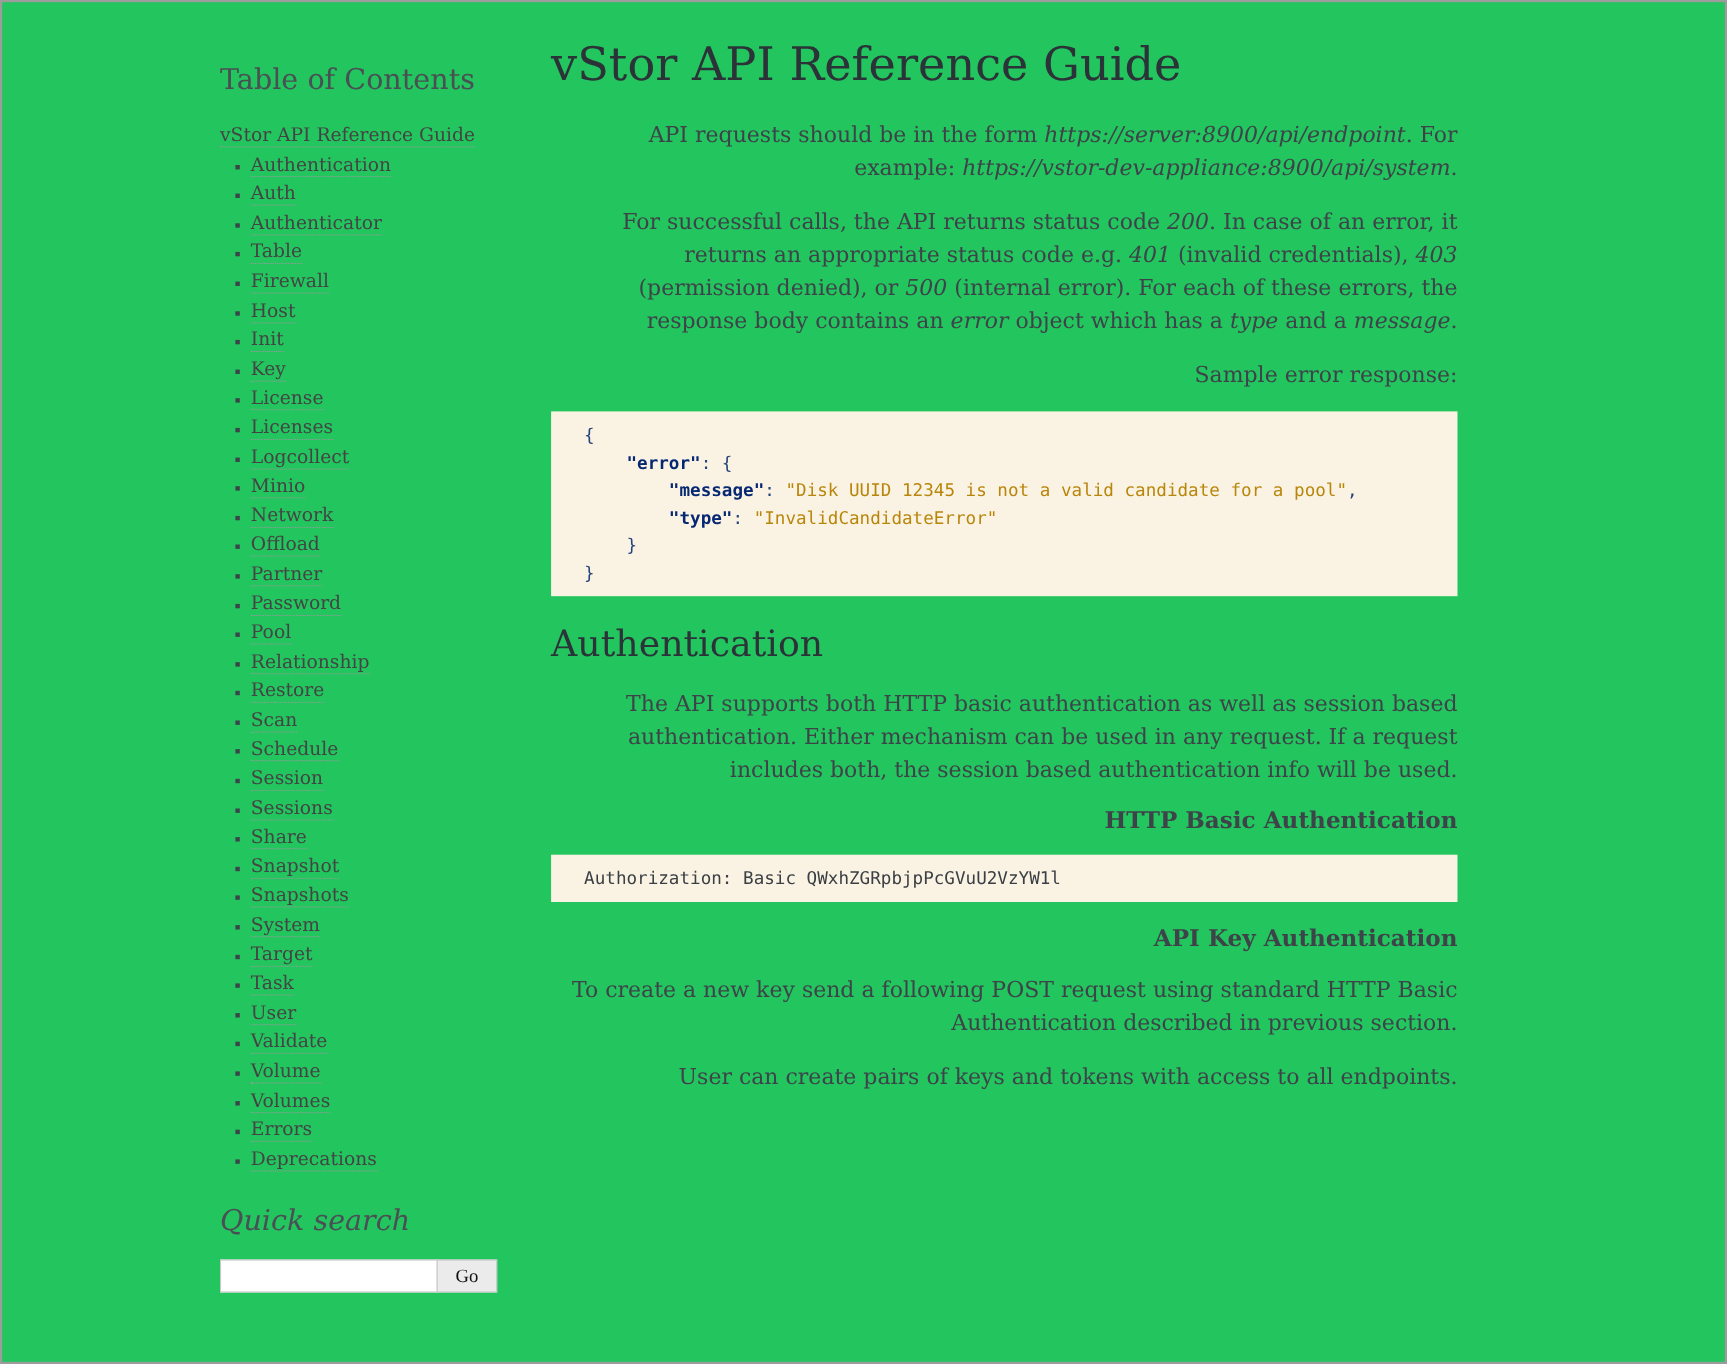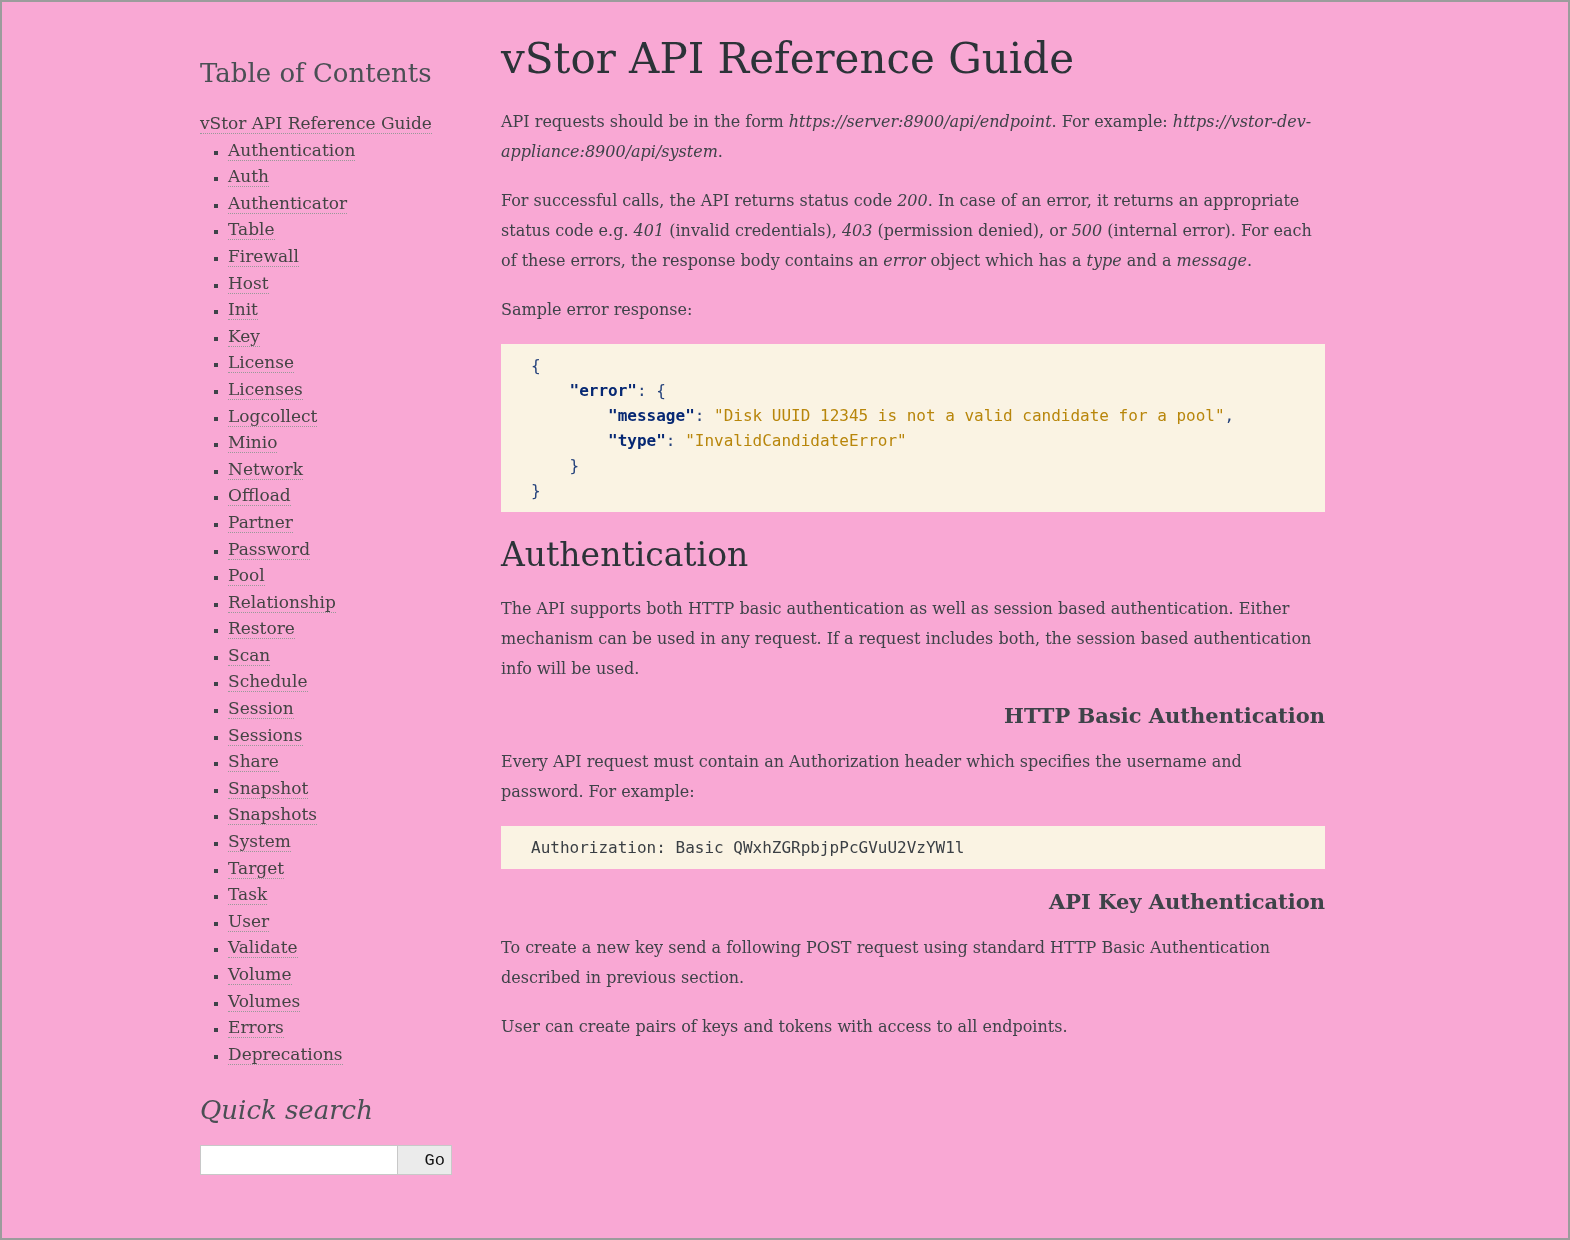--- a/index.html
+++ b/index.html
@@ -9,21 +9,21 @@
   }
   body {
     font-family: "DejaVu Serif", "Liberation Serif", serif;
   }
   .frame {
     box-sizing: border-box;
     width: 1570px;
     height: 1240px;
     border: 2px solid var(--page-border, #9c9c9c);
     overflow: hidden;
-    background: #f9a8d4;
+    background: #22c55e;
   }
   .page {
     display: flex;
     align-items: flex-start;
     padding-left: 198px;
   }
 
   
   .sidebar {
     flex: 0 0 auto;
@@ -77,25 +77,24 @@
     font-size: 15px;
     background: #fff;
   }
   .go-button {
     box-sizing: border-box;
     width: 74px;
     height: 30px;
     margin-left: -1px;
     border: 1px solid var(--input-border, #c8c8c8);
     background: var(--go-button-bg, #ebebeb);
-    font-family: Liberation Mono, monospace;
+    font-family: Liberation Serif, serif;
     font-size: 17px;
     color: #111;
     cursor: pointer;
-    text-align: right;
   }
 
   
   .content {
     width: 824px;
     margin-left: 49px;
     padding-top: 32px;
     color: var(--body-text, #3e4349);
   }
   .content h1 {
@@ -111,25 +110,26 @@
     margin: 23px 0 20px 0;
   }
   .content h3 {
     font-size: 21px;
     font-weight: 700;
     color: var(--body-text, #3e4349);
     margin: 10px 0 19px 0;
     text-align: right;
   }
   .content p {
-    font-size: 16px;
+    font-size: 20px;
     line-height: 30px;
     margin: 0 0 19px 0;
     -webkit-hyphens: auto;
     hyphens: auto;
+    text-align: right;
   }
   .codeblock {
     background: var(--code-bg, #faf3e3);
     padding: 9px 30px;
     margin: 0 0 20px 0;
   }
   .codeblock pre {
     margin: 0;
     font-family: "DejaVu Sans Mono", "Liberation Mono", monospace;
     font-size: 16px;
@@ -214,21 +214,20 @@
 <span class="tok-punct">        </span><span class="tok-key">"type"</span><span class="tok-punct">: </span><span class="tok-str">"InvalidCandidateError"</span>
 <span class="tok-punct">    }</span>
 <span class="tok-punct">}</span>
 </pre>
       </div>
 
       <h2>Authentication</h2>
       <p>The API supports both HTTP basic authentication as well as session based authentication. Either mechanism can be used in any request. If a request includes both, the session based authentication info will be used.</p>
 
       <h3>HTTP Basic Authentication</h3>
-      <p>Every API request must contain an Authorization header which specifies the username and password. For example:</p>
 
       <div class="codeblock">
         <pre>Authorization: Basic QWxhZGRpbjpPcGVuU2VzYW1l</pre>
       </div>
 
 
       <h3>API Key Authentication</h3>
       <p>To create a new key send a following POST request using standard HTTP Basic Authentication described in previous section.</p>
       <p>User can create pairs of keys and tokens with access to all endpoints.</p>
     </main>

